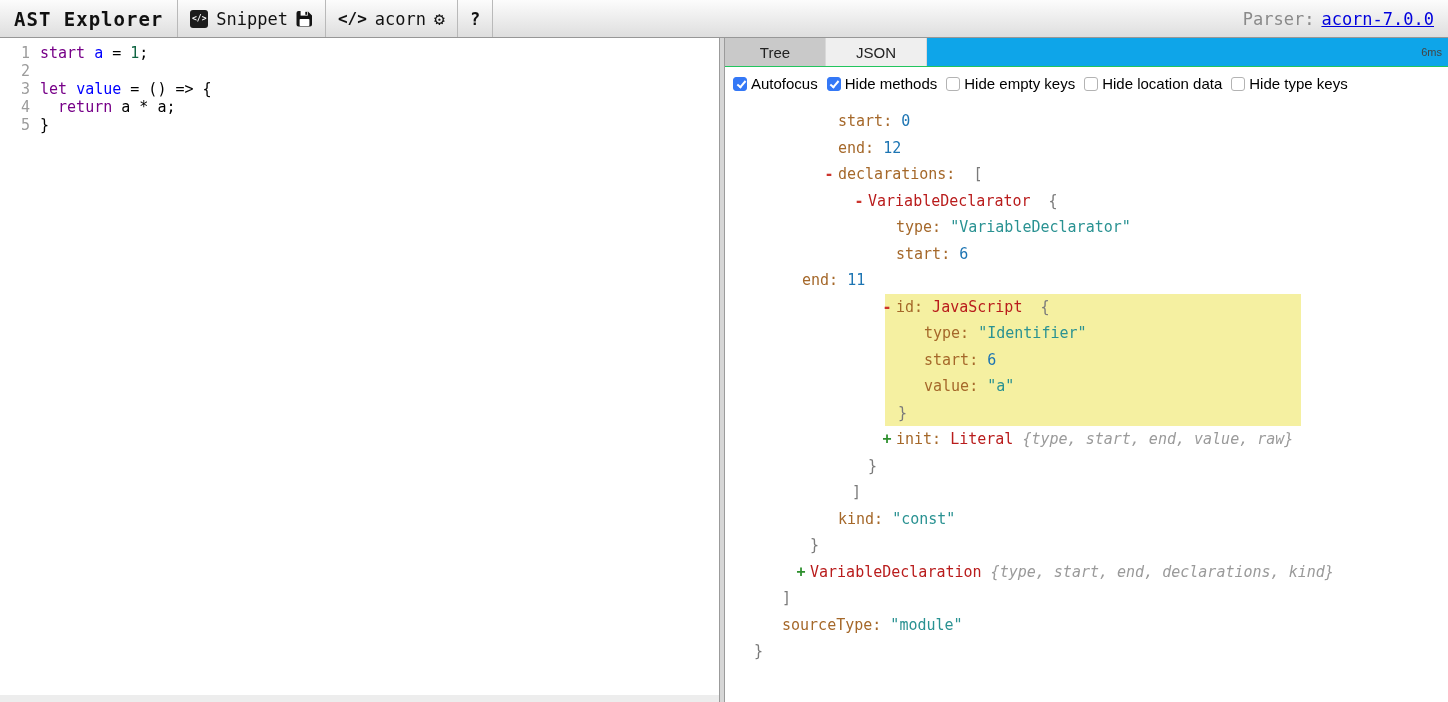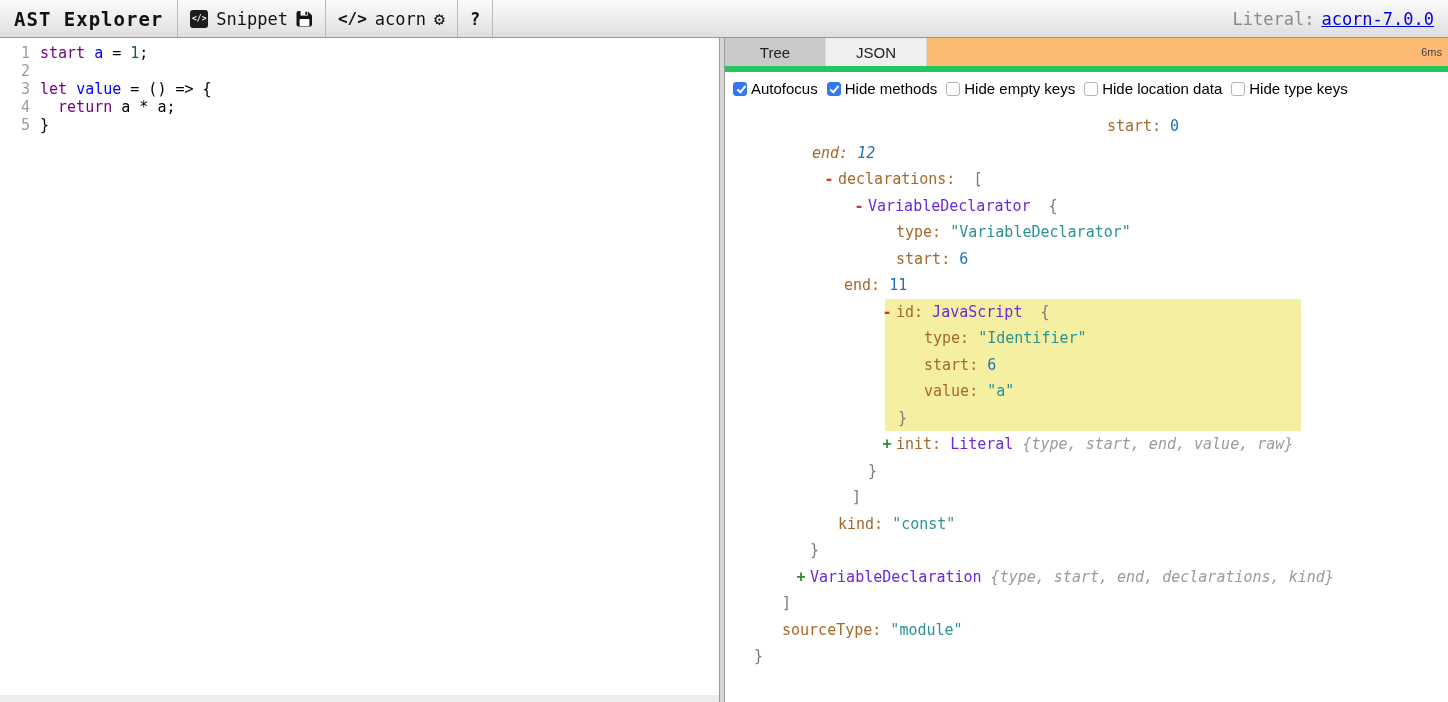--- a/index.html
+++ b/index.html
@@ -35,21 +35,21 @@
   .tk-kw{color:#770088;}
   .tk-def{color:#0000ff;}
   .ed-line .tk-num{color:#116644;}
   .tk-var{color:#000;}
   .tk-pl{color:#000;}
   .hscroll{position:absolute;left:0;bottom:0;width:100%;height:8px;background:#ededed;}
   .divider{width:4px;background:#d6d6d6;border-left:1px solid #9b9b9b;border-right:1px solid #9b9b9b;cursor:col-resize;}
 
   
   .right{width:724px;display:flex;flex-direction:column;background:#fff;}
-  .tabbar{height:28px;background:#fdba74;border-bottom:6px solid #22c55e;position:relative;display:flex;flex:none;}
+  .tabbar{height:28px;background:#0ea5e9;border-bottom:1px solid #22c55e;position:relative;display:flex;flex:none;}
   .tabs{display:flex;height:100%;}
   .tab{width:100px;display:flex;align-items:center;justify-content:center;font-family:"Liberation Sans",sans-serif;font-size:15px;color:#222;background:#efefef;border-right:1px solid #d9d9d9;cursor:pointer;}
   .tab.active{background:#c9c9c9;}
   .timing{position:absolute;right:6px;top:50%;transform:translateY(-50%);font-family:"Liberation Sans",sans-serif;font-size:11px;color:#444;}
   .options{height:33px;display:flex;align-items:center;padding-left:8px;gap:9px;font-family:"Liberation Sans",sans-serif;font-size:15px;color:#000;background:#fff;flex:none;}
   .opt{display:flex;align-items:center;gap:4px;cursor:pointer;}
   .cb{width:14px;height:14px;border-radius:3px;border:1px solid #b3b3b3;background:#fff;box-sizing:border-box;position:relative;flex:none;}
   .cb.checked{background:#3478f6;border-color:#3478f6;}
   .cb.checked::after{content:"";position:absolute;left:4.5px;top:1.5px;width:3px;height:7px;border:solid #fff;border-width:0 2px 2px 0;transform:rotate(40deg);}
 
@@ -57,21 +57,21 @@
   .tree{flex:1;overflow:hidden;padding-top:8px;font-size:15px;position:relative;color:#000;}
   .tree-line{position:relative;line-height:26.5px;height:26.5px;white-space:pre;}
   .tree-line span{position:relative;}
   .hl-bg{position:absolute !important;left:160px;width:416px;top:0;height:100%;background:#f5f0a1;}
   .toggle{position:absolute !important;top:0;width:16px;text-align:center;font-weight:bold;cursor:pointer;}
   .toggle.minus{color:#cc342d;}
   .toggle.plus{color:#2d8f2d;}
   .tk-key{color:#a5682a;}
   .tree-line .tk-num{color:#1d75b3;}
   .tk-str{color:#2a9292;}
-  .tk-node{color:#6d28d9;}
+  .tk-node{color:#b91c1c;}
   .tk-punct{color:#7a7a7a;}
   .tk-preview{color:#9a9a9a;font-style:italic;}
 </style>
 </head>
 <body>
 
 <div class="toolbar">
   <div class="app-title">AST Explorer</div>
 
   <div class="tb-group">
@@ -96,21 +96,21 @@
 
 
 
   <div class="tb-group last help-btn">
     <span>?</span>
   </div>
 
   <div class="spacer"></div>
 
   <div class="parser-info">
-    <span>Literal:</span>
+    <span>Parser:</span>
     <a>acorn-7.0.0</a>
   </div>
 </div>
 
 <div class="main">
   <div class="editor">
     <div>
         <div class="ed-line"><span class="ln">1</span><span class="tk-kw">start</span><span class="tk-pl"> </span><span class="tk-def">a</span><span class="tk-pl"> = </span><span class="tk-num">1</span><span class="tk-pl">;</span></div>
         <div class="ed-line"><span class="ln">2</span></div>
         <div class="ed-line"><span class="ln">3</span><span class="tk-kw">let</span><span class="tk-pl"> </span><span class="tk-def">value</span><span class="tk-pl"> = () =&gt; {</span></div>
@@ -146,27 +146,27 @@
         <label class="opt">
           <span class="cb"></span>
           <span>Hide location data</span>
         </label>
         <label class="opt">
           <span class="cb"></span>
           <span>Hide type keys</span>
         </label>
       </div>
     <div class="tree">
-        <div class="tree-line" style="padding-left: 113px; text-align: center;"><span class="tk-key">start:</span><span class="tk-num"> 0</span></div>
-        <div class="tree-line" style="padding-left: 87px; font-style: italic;"><span class="tk-key">end:</span><span class="tk-num"> 12</span></div>
+        <div class="tree-line" style="padding-left: 113px;"><span class="tk-key">start:</span><span class="tk-num"> 0</span></div>
+        <div class="tree-line" style="padding-left: 113px;"><span class="tk-key">end:</span><span class="tk-num"> 12</span></div>
         <div class="tree-line" style="padding-left: 113px;"><span class="toggle minus" style="left: 96px;">-</span><span class="tk-key">declarations:</span><span class="tk-punct">  [</span></div>
         <div class="tree-line" style="padding-left: 143px;"><span class="toggle minus" style="left: 126px;">-</span><span class="tk-node">VariableDeclarator</span><span class="tk-punct">  {</span></div>
         <div class="tree-line" style="padding-left: 171px;"><span class="tk-key">type:</span><span class="tk-str"> "VariableDeclarator"</span></div>
         <div class="tree-line" style="padding-left: 171px;"><span class="tk-key">start:</span><span class="tk-num"> 6</span></div>
-        <div class="tree-line" style="padding-left: 119px;"><span class="tk-key">end:</span><span class="tk-num"> 11</span></div>
+        <div class="tree-line" style="padding-left: 77px;"><span class="tk-key">end:</span><span class="tk-num"> 11</span></div>
         <div class="tree-line" style="padding-left: 171px;"><span class="hl-bg"></span><span class="toggle minus" style="left: 154px;">-</span><span class="tk-key">id:</span><span class="tk-node"> JavaScript</span><span class="tk-punct">  {</span></div>
         <div class="tree-line" style="padding-left: 199px;"><span class="hl-bg"></span><span class="tk-key">type:</span><span class="tk-str"> "Identifier"</span></div>
         <div class="tree-line" style="padding-left: 199px;"><span class="hl-bg"></span><span class="tk-key">start:</span><span class="tk-num"> 6</span></div>
         <div class="tree-line" style="padding-left: 199px;"><span class="hl-bg"></span><span class="tk-key">value:</span><span class="tk-str"> "a"</span></div>
         <div class="tree-line" style="padding-left: 173px;"><span class="hl-bg"></span><span class="tk-punct">}</span></div>
         <div class="tree-line" style="padding-left: 171px;"><span class="toggle plus" style="left: 154px;">+</span><span class="tk-key">init:</span><span class="tk-node"> Literal</span><span class="tk-preview"> {type, start, end, value, raw}</span></div>
         <div class="tree-line" style="padding-left: 143px;"><span class="tk-punct">}</span></div>
         <div class="tree-line" style="padding-left: 127px;"><span class="tk-punct">]</span></div>
         <div class="tree-line" style="padding-left: 113px;"><span class="tk-key">kind:</span><span class="tk-str"> "const"</span></div>
         <div class="tree-line" style="padding-left: 85px;"><span class="tk-punct">}</span></div>

